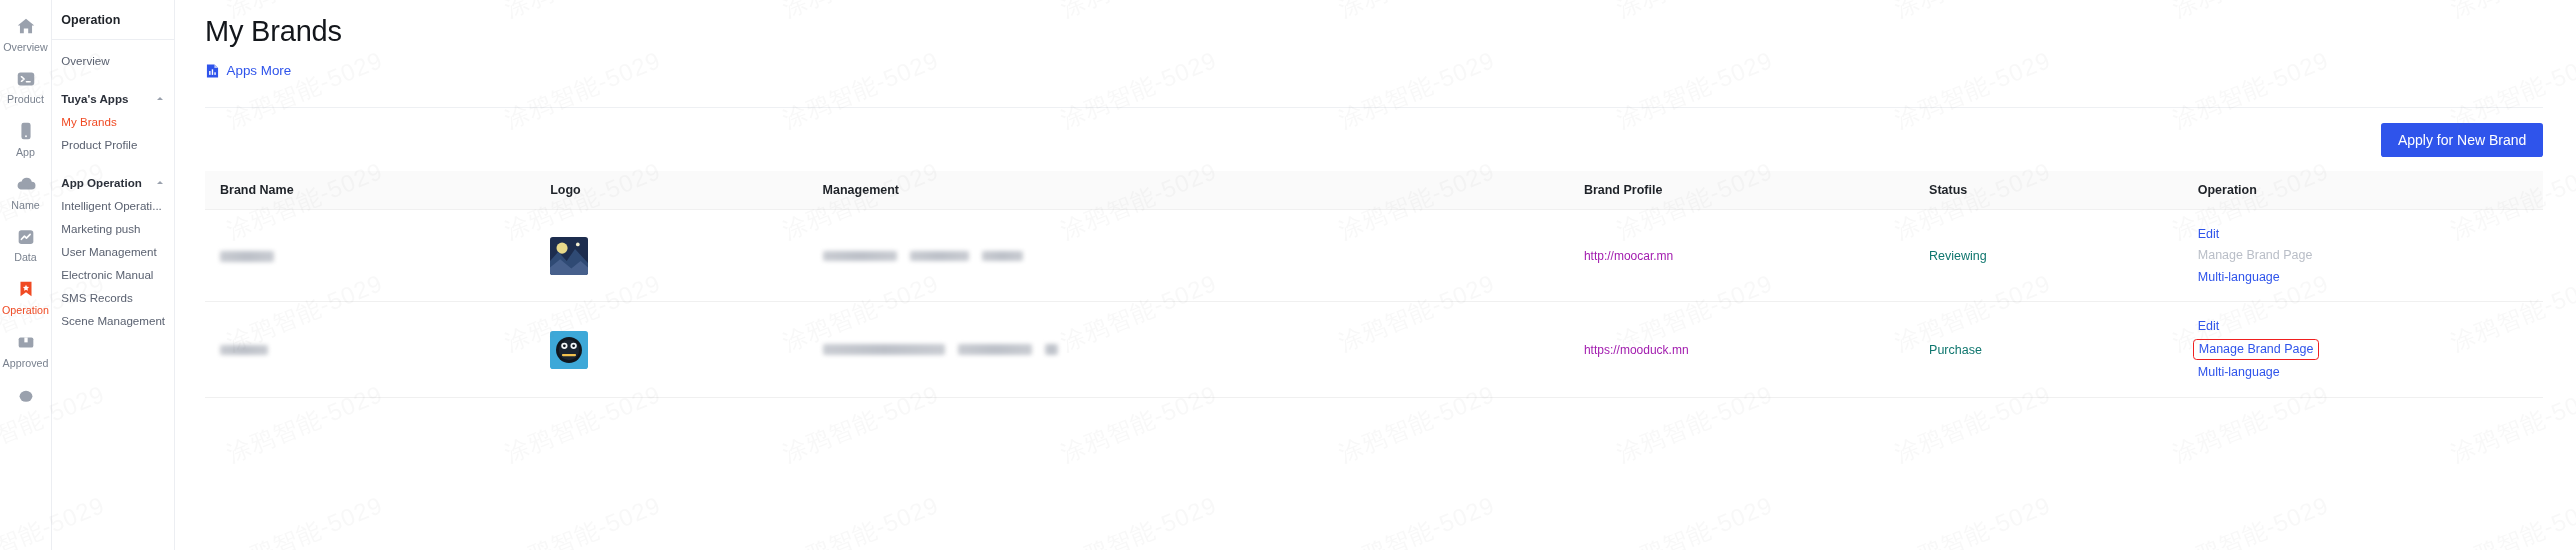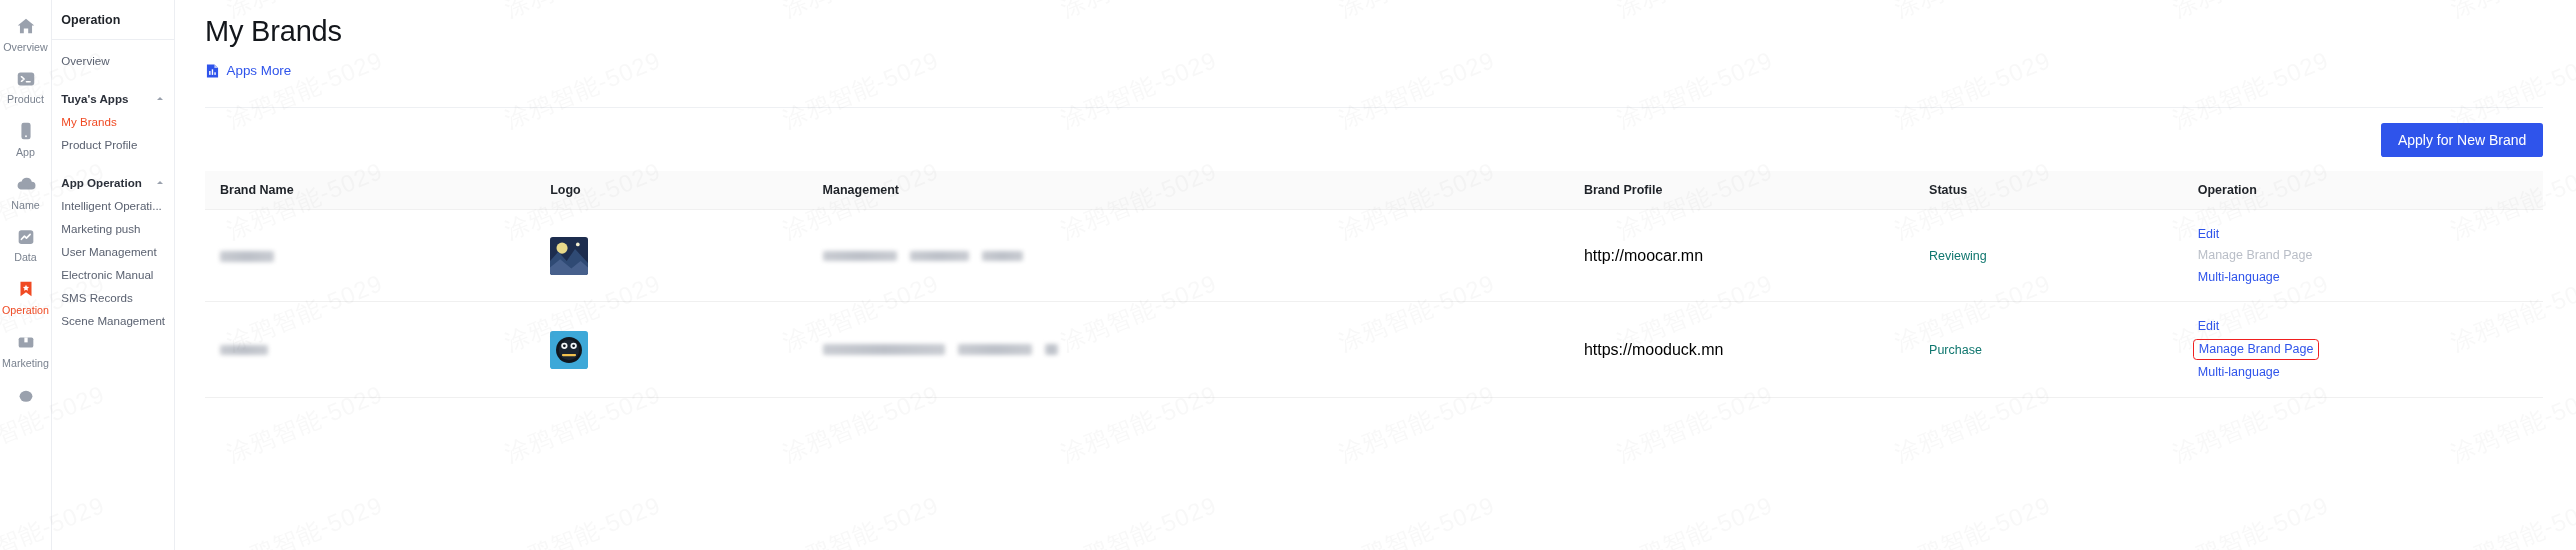--- a/index.html
+++ b/index.html
@@ -223,21 +223,21 @@
   .redact.tall { height: 11px; }
   .desc-line { display: flex; align-items: center; gap: 13px; }
 
   .logo-box {
     width: 38px; height: 38px;
     border-radius: 2.8px;
     overflow: hidden;
     display: block;
   }
 
-  .link { color: #000000; cursor: pointer; font-size: 16px; }
+  .link { color: #a21caf; cursor: pointer; font-size: 12px; }
   .op-list { display: flex; flex-direction: column; gap: 4.6px; align-items: flex-start; }
   .op-link { color: #2f54eb; cursor: pointer; font-size: 12.5px; line-height: 16.7px; }
   .op-link.disabled { color: #b9bec7; cursor: default; }
   .op-link.highlight {
     border: 1.9px solid #f01f1f;
     border-radius: 3.7px;
     padding: 0.9px 4.6px;
     margin-left: -4.6px;
   }
   .status-txt { font-size: 12.5px; color: #0f766e; }
@@ -307,21 +307,21 @@
       <span class="rail-label">Operation</span>
     </div>
 
     <div class="rail-item">
       <span class="rail-glyph">
         <svg width="22" height="22" viewBox="0 0 24 24">
             <rect x="4" y="7" width="16" height="11" rx="2" fill="#9aa1ad"></rect>
             <rect x="10.2" y="7" width="3.6" height="5.4" fill="#fff"></rect>
           </svg>
       </span>
-      <span class="rail-label">Marketing</span>
+      <span class="rail-label">Approved</span>
     </div>
 
     <div class="rail-item">
       <span class="rail-glyph">
         <svg width="22" height="15" viewBox="0 0 24 16">
             <ellipse cx="12" cy="10" rx="7" ry="6" fill="#9aa1ad"></ellipse>
           </svg>
       </span>
     </div>
   </div>

